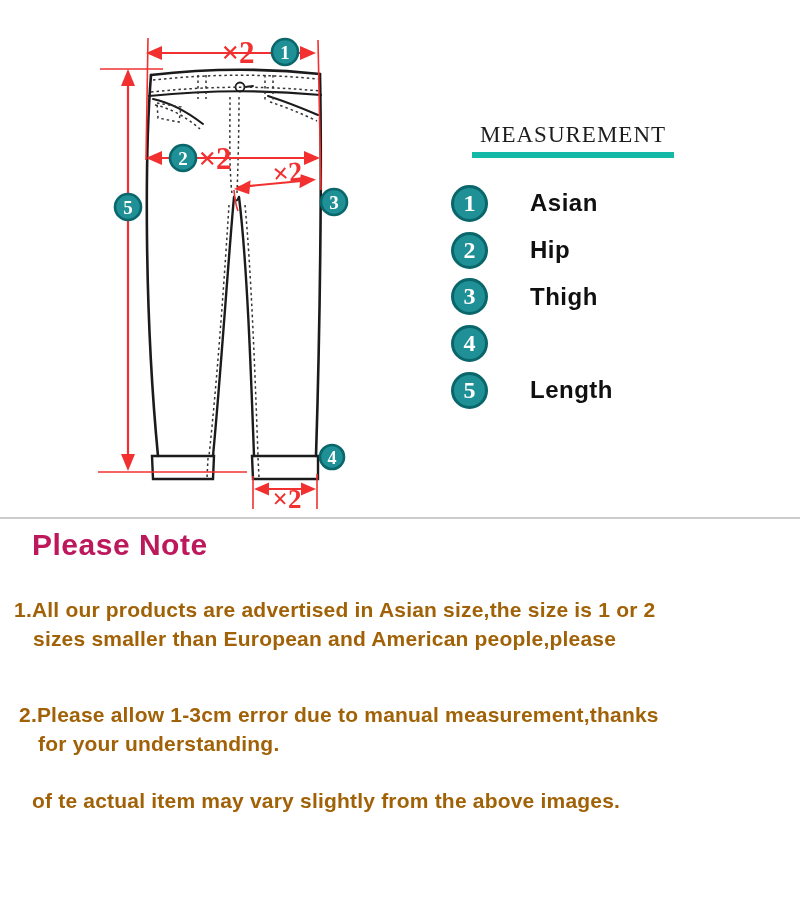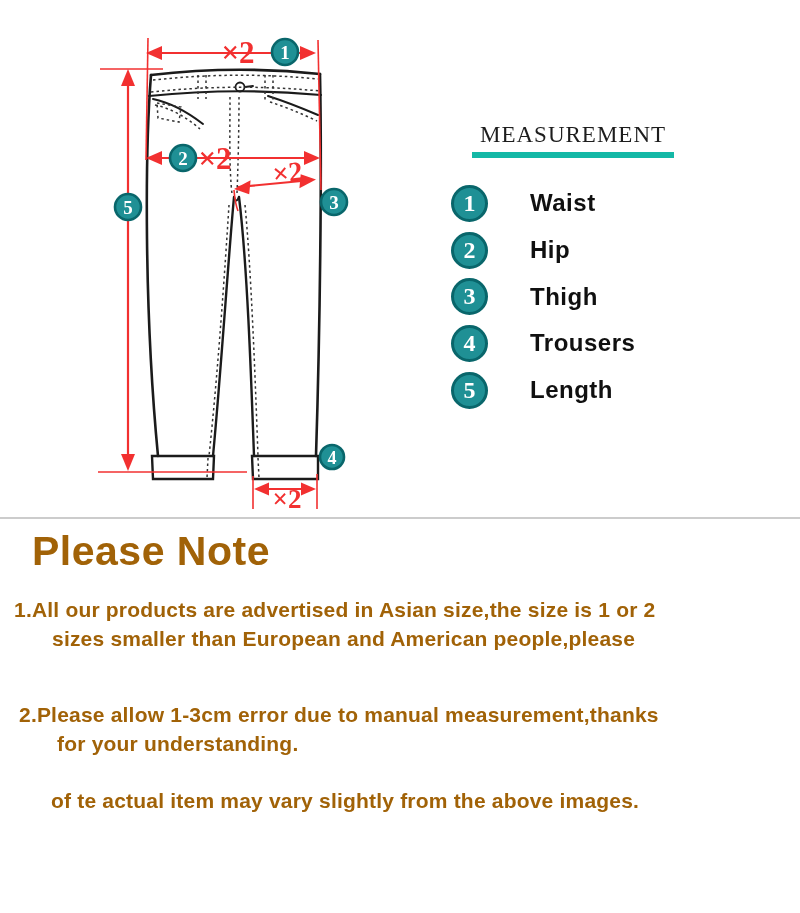--- a/index.html
+++ b/index.html
@@ -59,34 +59,34 @@
     color:#101010; letter-spacing:0.5px;
     white-space:nowrap;
   }
 
   
   .divider { left:0; top:517px; width:800px; height:2px; background:#cccccc; }
 
   
   .notes-title {
     left:32px; top:528px;
-    font-size:41px; font-weight:bold;
-    color:#a16207; letter-spacing:0.5px;
+    font-size:30px; font-weight:bold;
+    color:#be185d; letter-spacing:0.5px;
     white-space:nowrap;
   }
   .note { }
   #note-1 { left:14px; top:595px; }
   #note-2 { left:19px; top:700px; }
   #note-3 { left:13px; top:786px; }
   .note-line {
     font-size:21px; font-weight:bold;
     line-height:29px; letter-spacing:0.2px;
     color:#a16207; white-space:nowrap;
   }
-  .note-line.cont { margin-left:38px; }
+  .note-line.cont { margin-left:19px; }
 </style>
 </head>
 <body>
 
 <svg id="diagram" class="abs" width="440" height="520" viewBox="0 0 440 520">
 
   <g fill="none" stroke="#1b1b1b" stroke-linecap="round">
     <path d="M151,75 Q236,65 320,74" stroke-width="2.6"></path>
     <path d="M149,96 Q236,87 321,95" stroke-width="2.2"></path>
     <path d="M151,75 C145,150 144,310 158,456" stroke-width="2.6"></path>
@@ -181,33 +181,32 @@
     <circle cx="128" cy="207" r="13" fill="#1f9095" stroke="#09666b" stroke-width="2.6"></circle>
     <text class="marker-num" x="128" y="214" font-size="19">5</text>
   </g>
 </svg>
 
 <div class="abs legend">
   <div class="legend-title">MEASUREMENT</div>
   <div class="legend-rows">
     <div class="legend-row">
       <span class="badge">1</span>
-      <span class="legend-label">Waist</span>
+      <span class="legend-label">Asian</span>
     </div>
     <div class="legend-row">
       <span class="badge">2</span>
       <span class="legend-label">Hip</span>
     </div>
     <div class="legend-row">
       <span class="badge">3</span>
       <span class="legend-label">Thigh</span>
     </div>
     <div class="legend-row">
       <span class="badge">4</span>
-      <span class="legend-label">Trousers</span>
     </div>
     <div class="legend-row">
       <span class="badge">5</span>
       <span class="legend-label">Length</span>
     </div>
   </div>
 </div>
 
 <div class="abs divider"></div>
 

